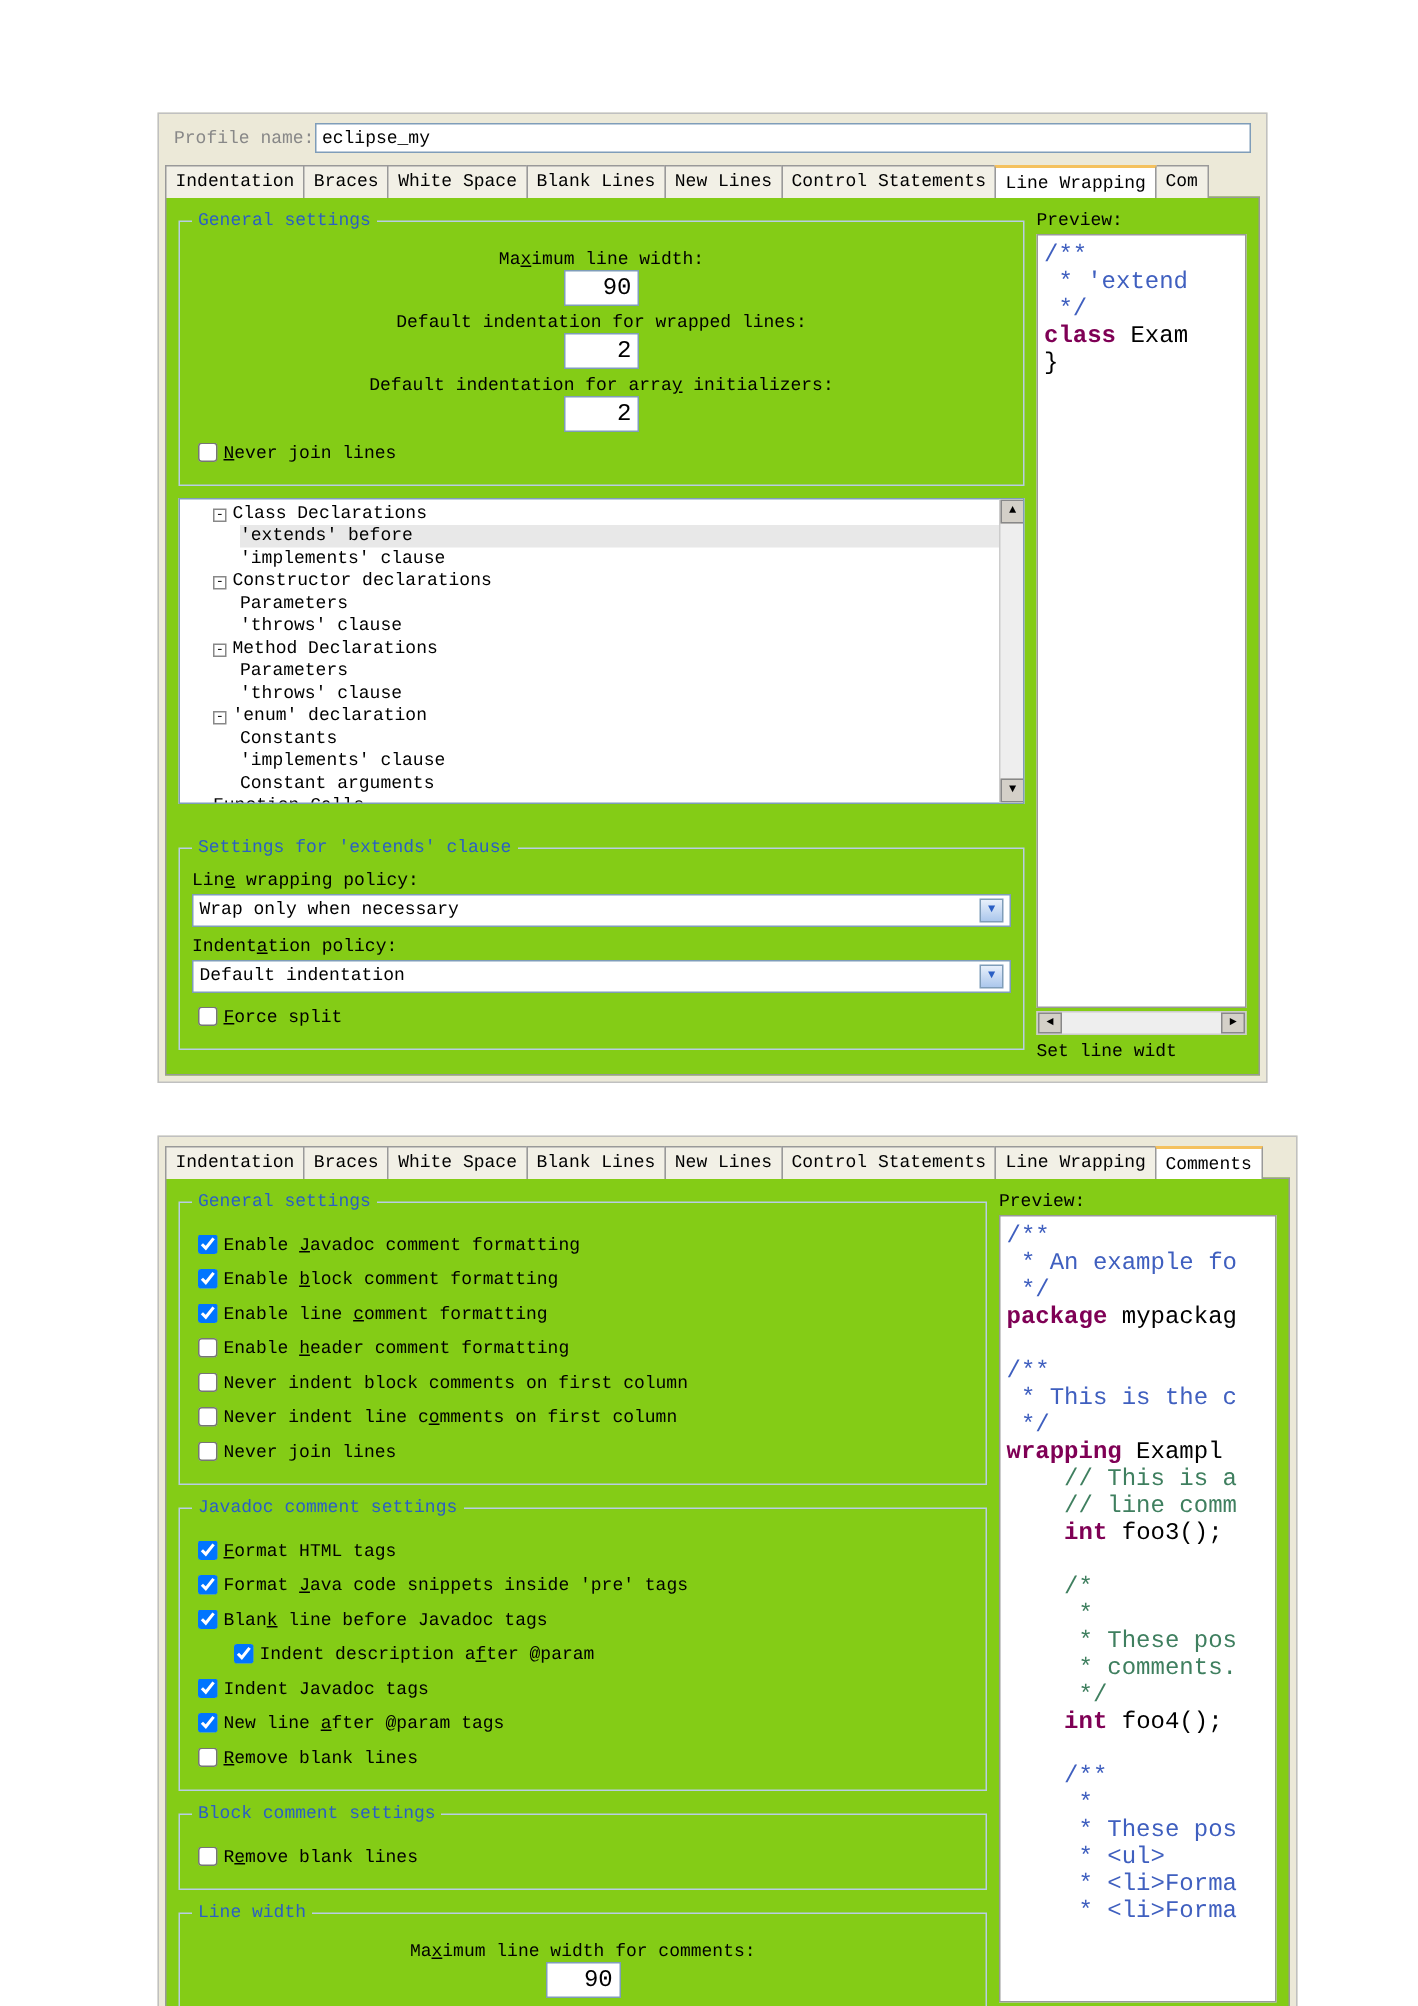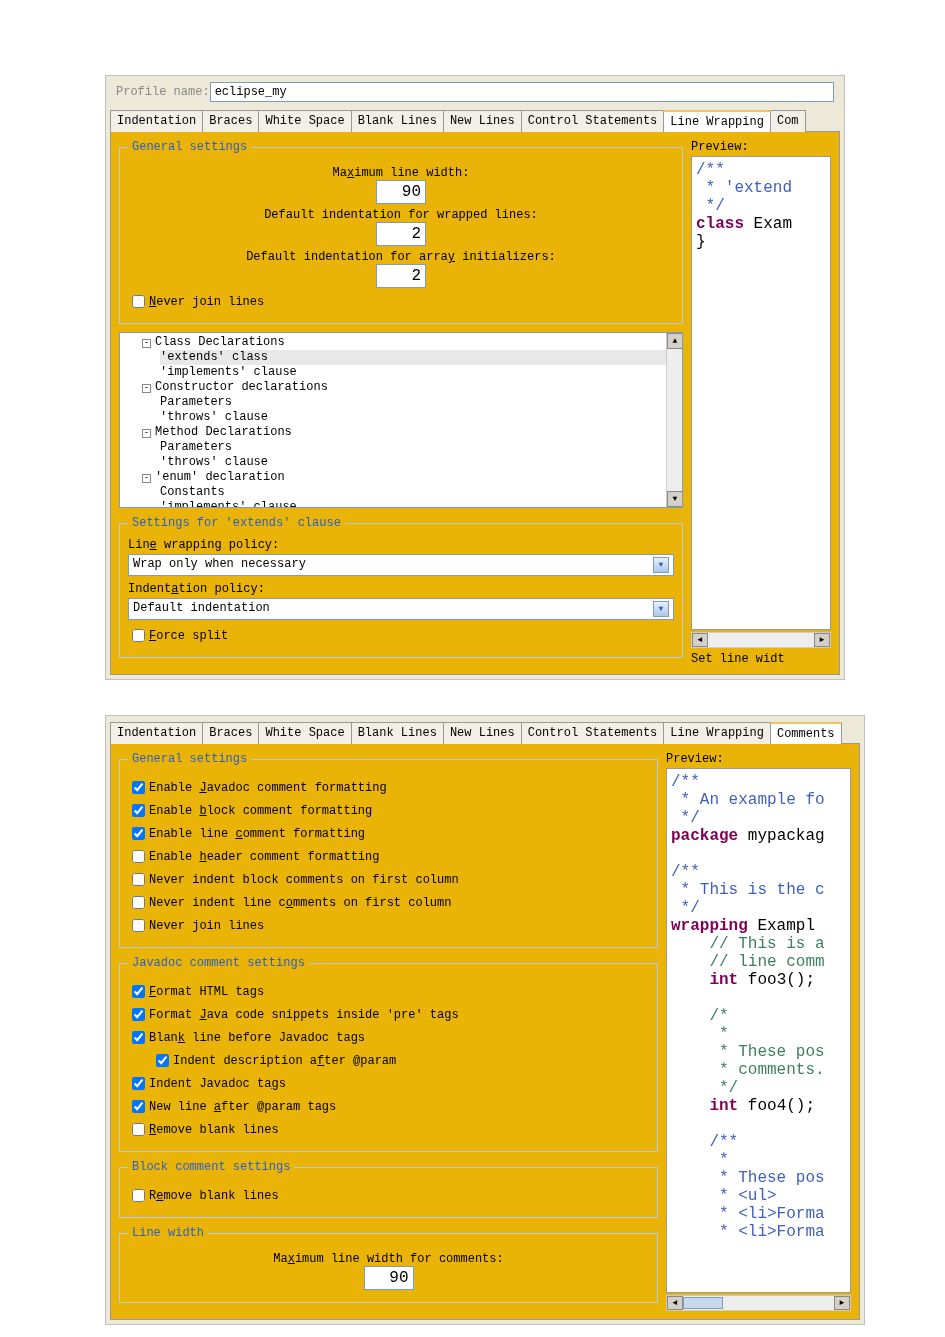--- a/index.html
+++ b/index.html
@@ -46,21 +46,21 @@
   cursor: pointer;
   white-space: nowrap;
 }
 .tab.active {
   background: #fff;
   border-top: 2px solid #f4c15e;
   position: relative;
   z-index: 2;
 }
 .tab-content {
-  background: #eab308;
+  background: #84cc16;
   border: 1px solid #999;
   padding: 8px;
   display: flex;
   margin-top: -1px;
 }
 .left-col { flex: 1; min-width: 0; }
 .right-col {
   width: 140px;
   margin-left: 8px;
   display: flex;
@@ -106,24 +106,24 @@
   display: flex;
   align-items: center;
   margin: 4px 0;
 }
 .chk-row label { font-family: "Courier New", monospace; }
 .chk-indent { margin-left: 24px; }
 .tree {
   border: 1px solid #7f9db9;
   background: #fff;
   position: relative;
-  height: 176px;
+  height: 204px;
   overflow: hidden;
   padding: 2px 4px;
-  margin-bottom: 8px;
+  margin-bottom: 22px;
 }
 .tree-scroll {
   position: absolute;
   right: 0;
   top: 0;
   bottom: 0;
   width: 16px;
   background: #eee;
   border-left: 1px solid #ccc;
 }
@@ -255,21 +255,21 @@
         <div class="chk-row">
           <input type="checkbox" style="">
           <label><u>N</u>ever join lines</label>
         </div>
       </fieldset>
 
       <div class="tree">
         <ul>
           <li><span class="tog">-</span><span>Class Declarations</span>
             <ul>
-              <li class="sel"><span>'extends' class</span></li>
+              <li class="sel"><span>'extends' before</span></li>
               <li><span>'implements' clause</span></li>
             </ul>
           </li>
           <li><span class="tog">-</span><span>Constructor declarations</span>
             <ul>
               <li><span>Parameters</span></li>
               <li><span>'throws' clause</span></li>
             </ul>
           </li>
           <li><span class="tog">-</span><span>Method Declarations</span>

